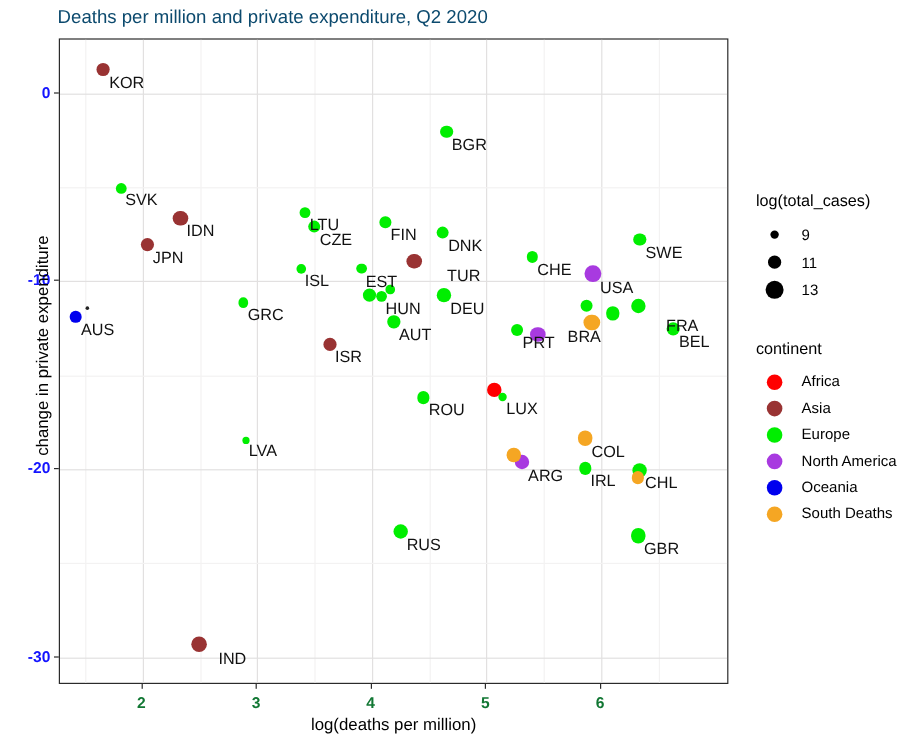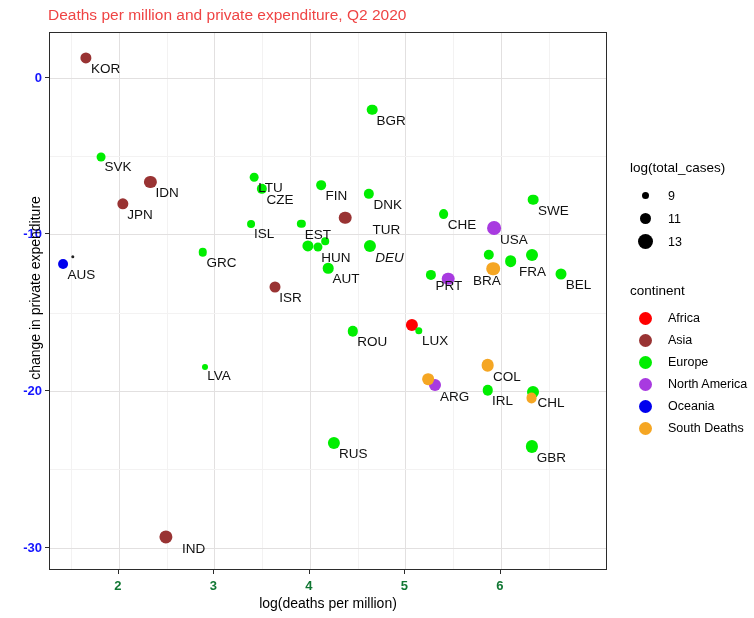--- a/index.html
+++ b/index.html
@@ -10,21 +10,21 @@
     overflow:hidden;
     position:relative;
   }
   #root{position:absolute;inset:0;}
 
   
   .chart-title{
     position:absolute;
     left:48px; top:6px;
     font-size:15.5px;
-    color:#ef4444;
+    color:#0c4a6e;
     white-space:nowrap;
   }
 
   
   .panel{
     position:absolute;
     left:49px; top:32px;
     width:558px; height:538px;
     background:#ffffff;
     border:1.4px solid #2b2b2b;
@@ -187,27 +187,27 @@
       <div class="ptlabel" style="left: 105.449px; top: 152.452px;">IDN</div>
       <div class="ptlabel" style="left: 275.43px; top: 154.834px;">FIN</div>
       <div class="ptlabel" style="left: 323.456px; top: 163.629px;">DNK</div>
       <div class="ptlabel" style="left: 77.3624px; top: 174.109px;">JPN</div>
       <div class="ptlabel" style="left: 487.967px; top: 170.013px;">SWE</div>
       <div class="ptlabel" style="left: 300.535px; top: 188.595px; margin-left: 22px;">TUR</div>
       <div class="ptlabel" style="left: 397.774px; top: 183.84px;">CHE</div>
       <div class="ptlabel" style="left: 203.969px; top: 193.45px;">ISL</div>
       <div class="ptlabel" style="left: 254.777px; top: 193.57px;">EST</div>
       <div class="ptlabel" style="left: 450.094px; top: 199.136px;">USA</div>
-      <div class="ptlabel" style="left: 325.168px; top: 216.637px; font-style: italic;">DEU</div>
+      <div class="ptlabel" style="left: 325.168px; top: 216.637px;">DEU</div>
       <div class="ptlabel" style="left: 271.356px; top: 216.52px;">HUN</div>
       <div class="ptlabel" style="left: 156.447px; top: 221.822px;">GRC</div>
       <div class="ptlabel" style="left: 282.497px; top: 238.114px;">AUT</div>
       <div class="ptlabel" style="left: 17.5347px; top: 233.989px;">AUS</div>
       <div class="ptlabel" style="left: 423px; top: 239.798px;">BRA</div>
-      <div class="ptlabel" style="left: 445px; top: 231.396px; padding-left: 24px;">FRA</div>
+      <div class="ptlabel" style="left: 481px; top: 231.396px; padding-left: 24px;">FRA</div>
       <div class="ptlabel" style="left: 515.802px; top: 244.499px;">BEL</div>
       <div class="ptlabel" style="left: 385.52px; top: 245.043px;">PRT</div>
       <div class="ptlabel" style="left: 229.158px; top: 257.029px;">ISR</div>
       <div class="ptlabel" style="left: 307.255px; top: 301.487px;">ROU</div>
       <div class="ptlabel" style="left: 371.923px; top: 299.804px;">LUX</div>
       <div class="ptlabel" style="left: 157.308px; top: 335.407px;">LVA</div>
       <div class="ptlabel" style="left: 442.944px; top: 335.851px;">COL</div>
       <div class="ptlabel" style="left: 390.098px; top: 356.002px;">ARG</div>
       <div class="ptlabel" style="left: 442.02px; top: 360.25px;">IRL</div>
       <div class="ptlabel" style="left: 487.557px; top: 362.267px;">CHL</div>

